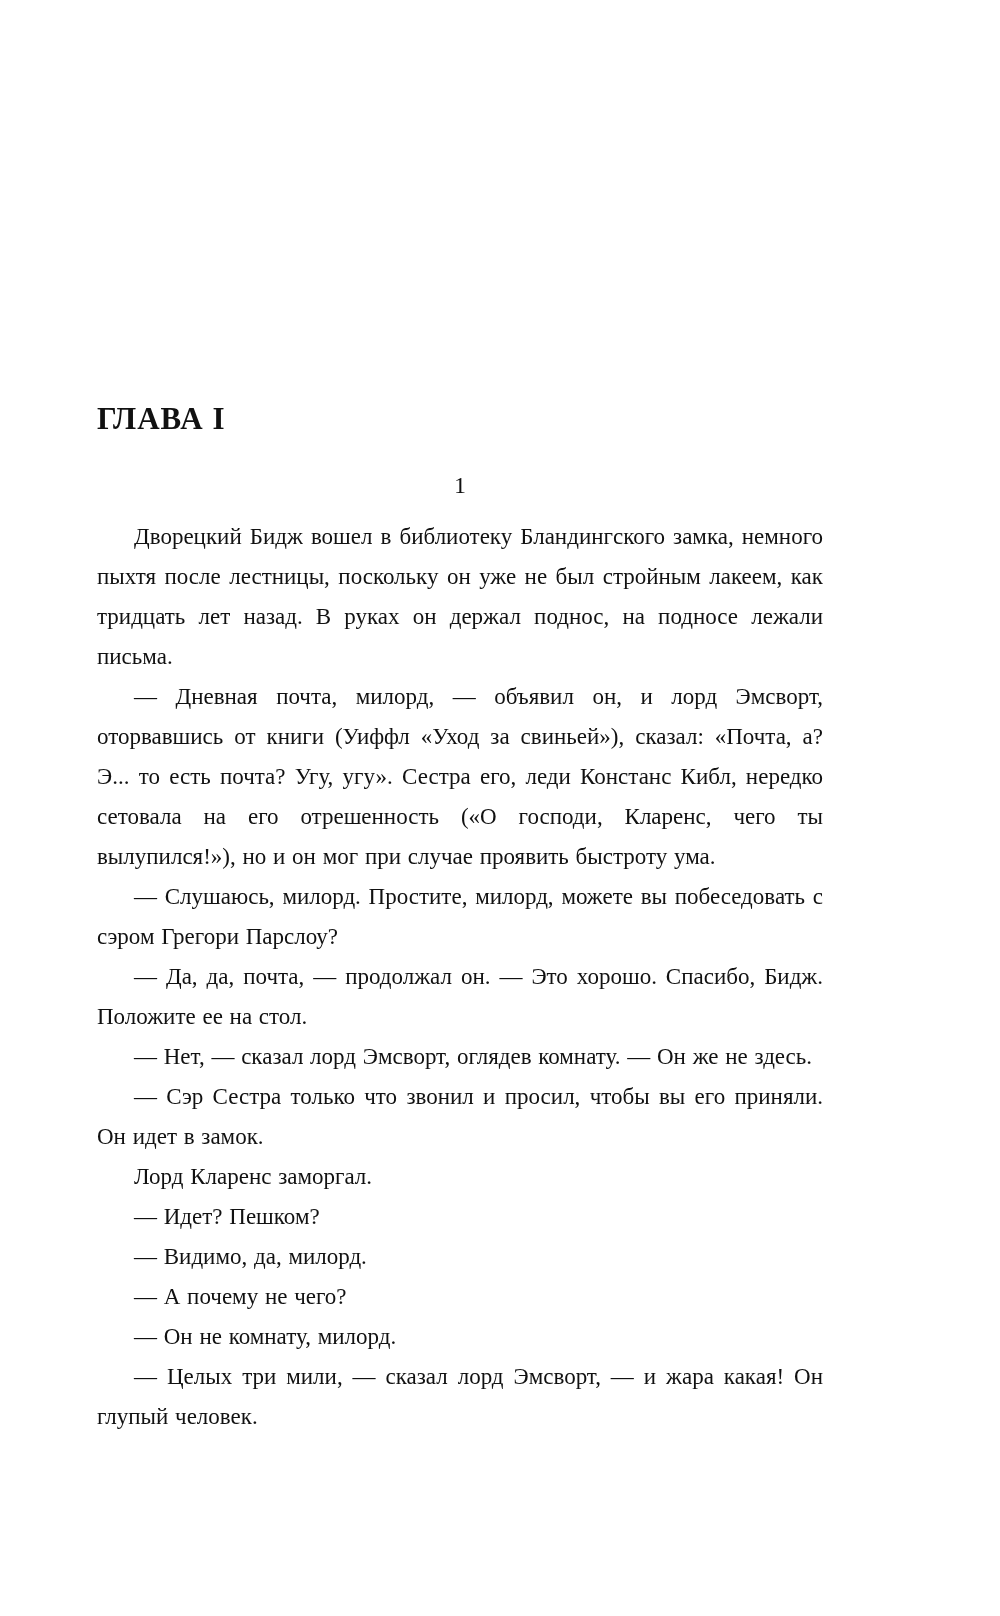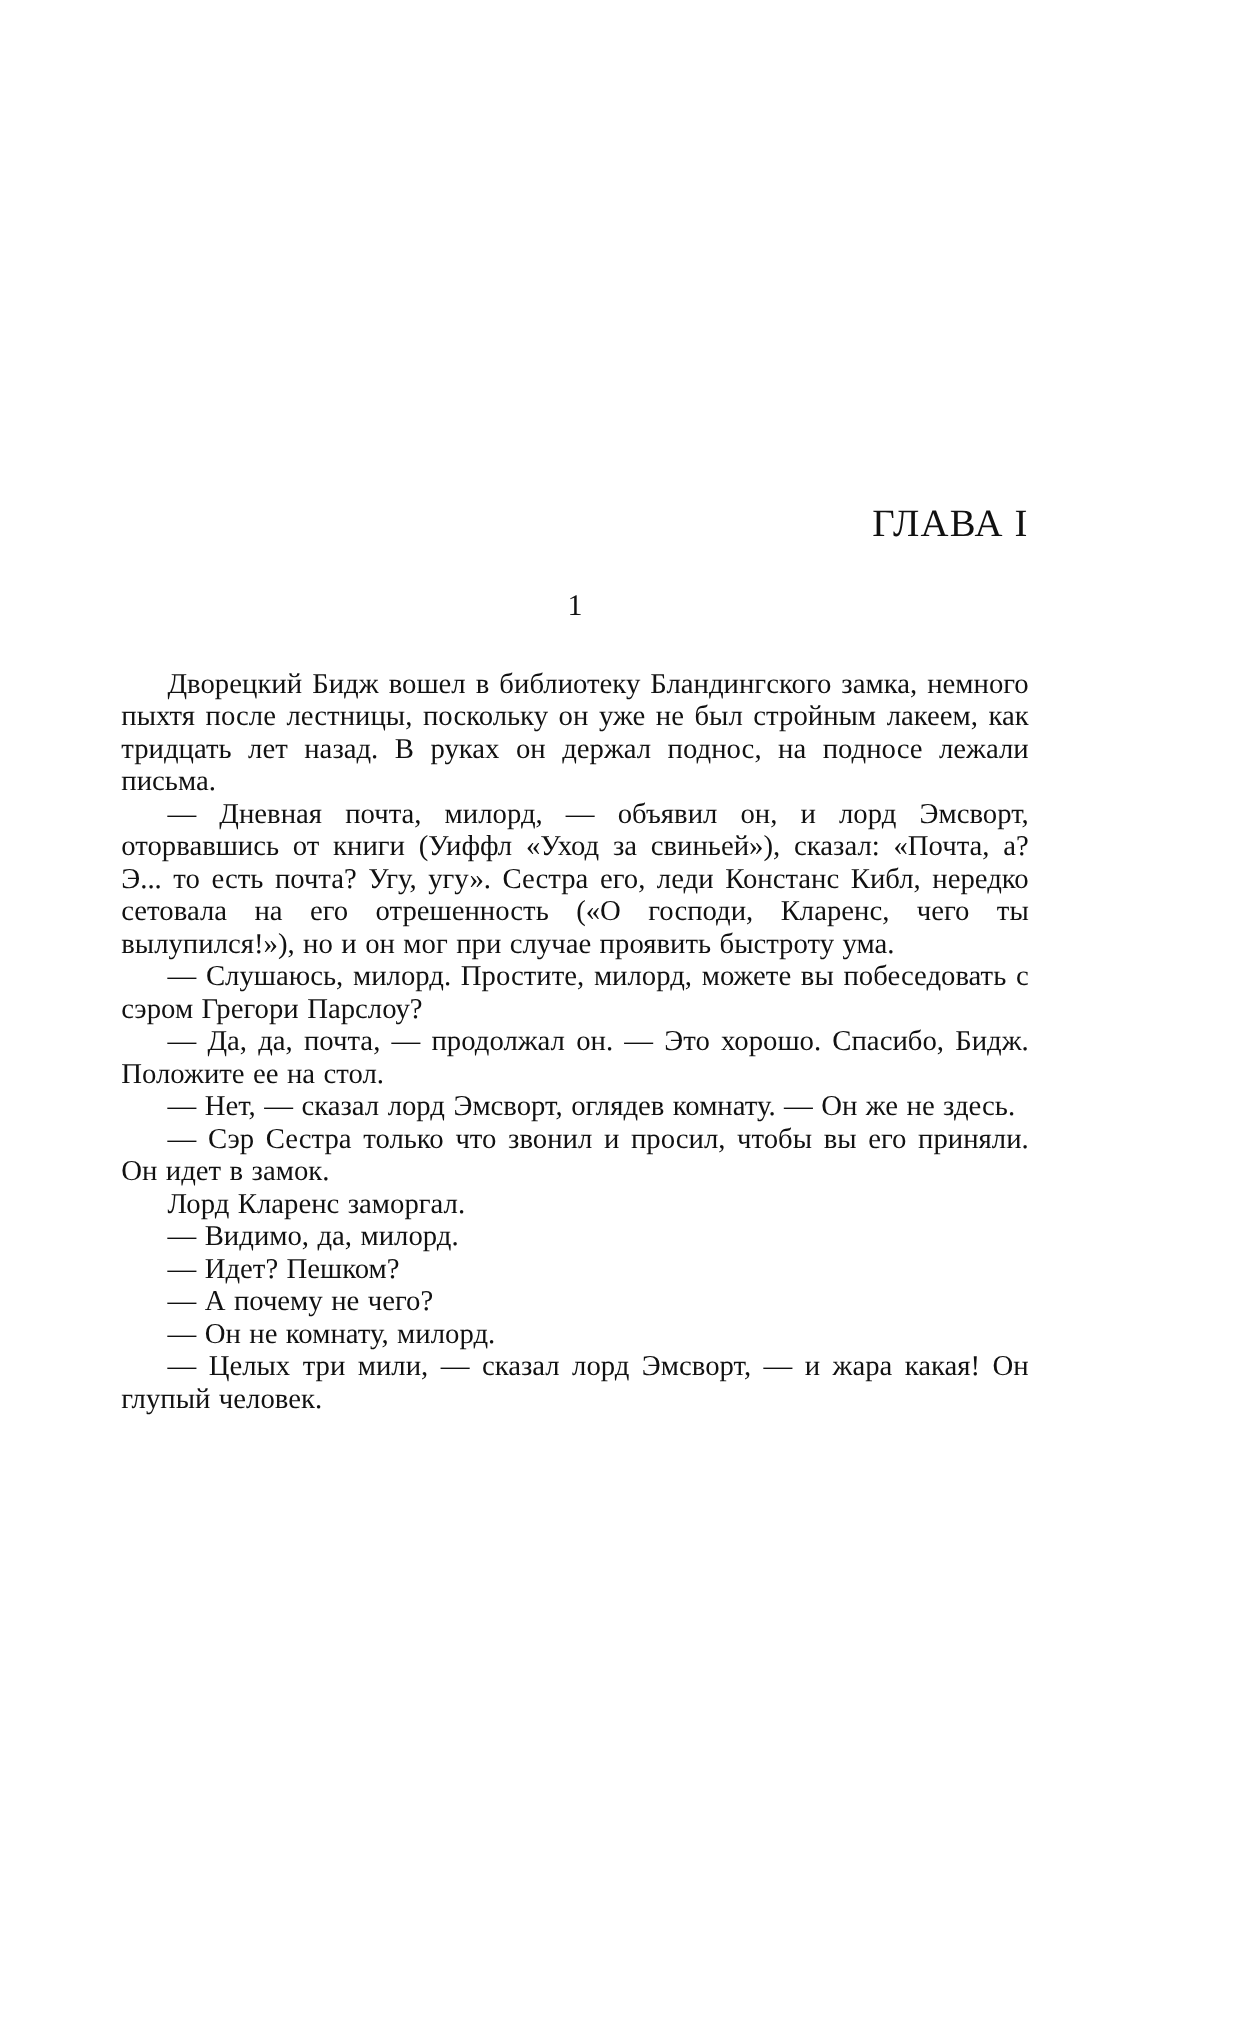--- a/index.html
+++ b/index.html
@@ -16,36 +16,36 @@
     overflow: hidden;
   }
   .book-page {
     position: absolute;
     left: 97px;
     top: 0;
     width: 726px;
   }
   .chapter-title {
     margin-top: 402px;
-    text-align: right;
+    text-align: left;
     font-size: 31px;
-    font-weight: 400;
+    font-weight: 700;
     letter-spacing: 1px;
     line-height: 1.1;
   }
   .section-number {
     margin-top: 36px;
     text-align: center;
     font-size: 24px;
     line-height: 1.1;
   }
   .body-text {
-    margin-top: 36px;
+    margin-top: 19px;
     font-size: 23px;
-    line-height: 26px;
+    line-height: 40px;
     text-align: justify;
     word-spacing: 1px;
   }
   .body-text p {
     margin: 0;
     padding: 0;
     text-indent: 37px;
   }
 </style>
 </head>
@@ -55,19 +55,19 @@
   <div class="chapter-title">ГЛАВА I</div>
   <div class="section-number">1</div>
   <div class="body-text">
       <p>Дворецкий Бидж вошел в библиотеку Бландингского замка, немного пыхтя после лестницы, поскольку он уже не был стройным лакеем, как тридцать лет назад. В руках он держал поднос, на подносе лежали письма.</p>
       <p>— Дневная почта, милорд, — объявил он, и лорд Эмсворт, оторвавшись от книги (Уиффл «Уход за свиньей»), сказал: «Почта, а? Э... то есть почта? Угу, угу». Сестра его, леди Констанс Кибл, нередко сетовала на его отрешенность («О господи, Кларенс, чего ты вылупился!»), но и он мог при случае проявить быстроту ума.</p>
       <p>— Слушаюсь, милорд. Простите, милорд, можете вы побеседовать с сэром Грегори Парслоу?</p>
       <p>— Да, да, почта, — продолжал он. — Это хорошо. Спасибо, Бидж. Положите ее на стол.</p>
       <p>— Нет, — сказал лорд Эмсворт, оглядев комнату. — Он же не здесь.</p>
       <p>— Сэр Сестра только что звонил и просил, чтобы вы его приняли. Он идет в замок.</p>
       <p>Лорд Кларенс заморгал.</p>
+      <p>— Идет? Пешком?</p>
       <p>— Видимо, да, милорд.</p>
-      <p>— Идет? Пешком?</p>
       <p>— А почему не чего?</p>
       <p>— Он не комнату, милорд.</p>
       <p>— Целых три мили, — сказал лорд Эмсворт, — и жара какая! Он глупый человек.</p>
     </div>
 </div>
 
 </body></html>

